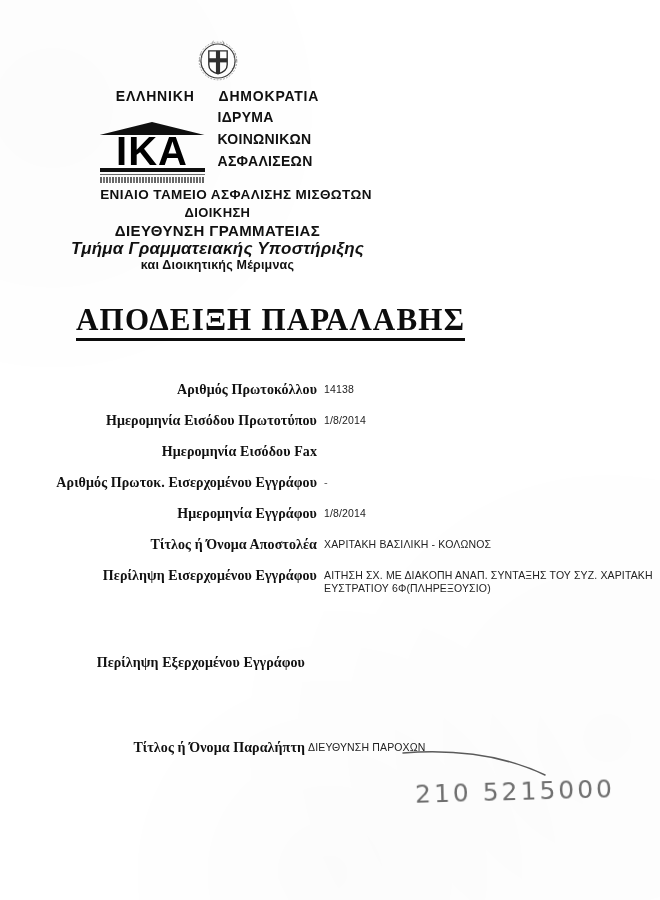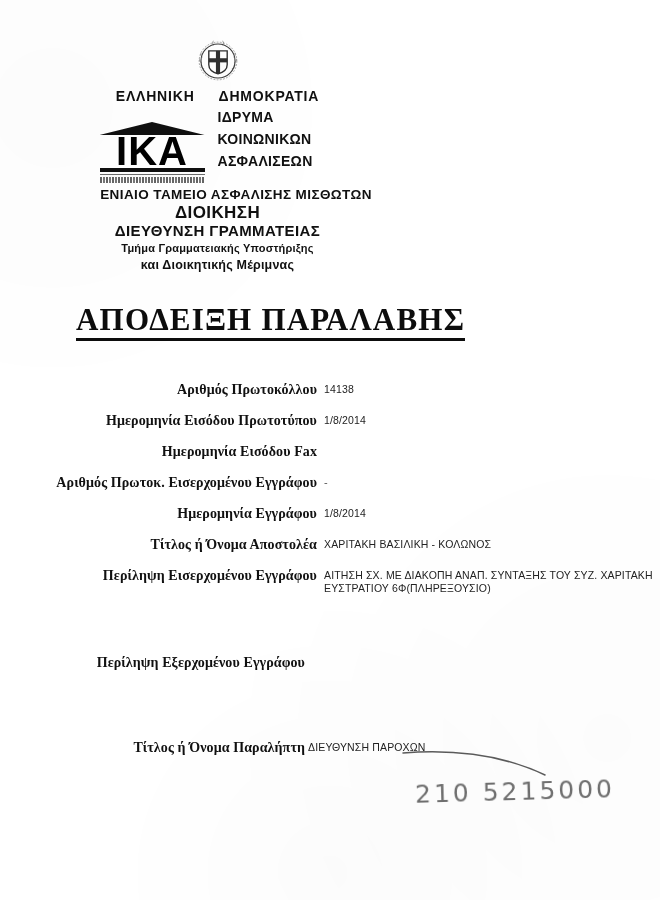--- a/index.html
+++ b/index.html
@@ -115,23 +115,23 @@
   }
   .line-dimokratia .w1 { margin-right: 24px; }
 
   .org-tail {
     font-family: "Liberation Sans", sans-serif;
     font-weight: bold;
     color: #111;
     margin-top: 2px;
   }
   .t1 { font-size: 13.5px; letter-spacing: .4px; line-height: 18px; margin-left: 37px; }
-  .t2 { font-size: 17px; letter-spacing: .4px; line-height: 18px; }
+  .t2 { font-size: 13px; letter-spacing: .4px; line-height: 18px; }
   .t3 { font-size: 15px; letter-spacing: .4px; line-height: 18px; }
-  .t4 { font-size: 11px; letter-spacing: .2px; line-height: 17px; font-weight: bold; }
+  .t4 { font-size: 17px; letter-spacing: .2px; line-height: 17px; font-weight: bold; font-style: italic; }
   .t5 { font-size: 12.5px; letter-spacing: .2px; line-height: 17px; font-weight: bold; }
 
   
   .doc-title {
     position: absolute;
     left: 76px;
     top: 303px;
     font-family: "Liberation Serif", serif;
     font-weight: bold;
     font-size: 31px;

